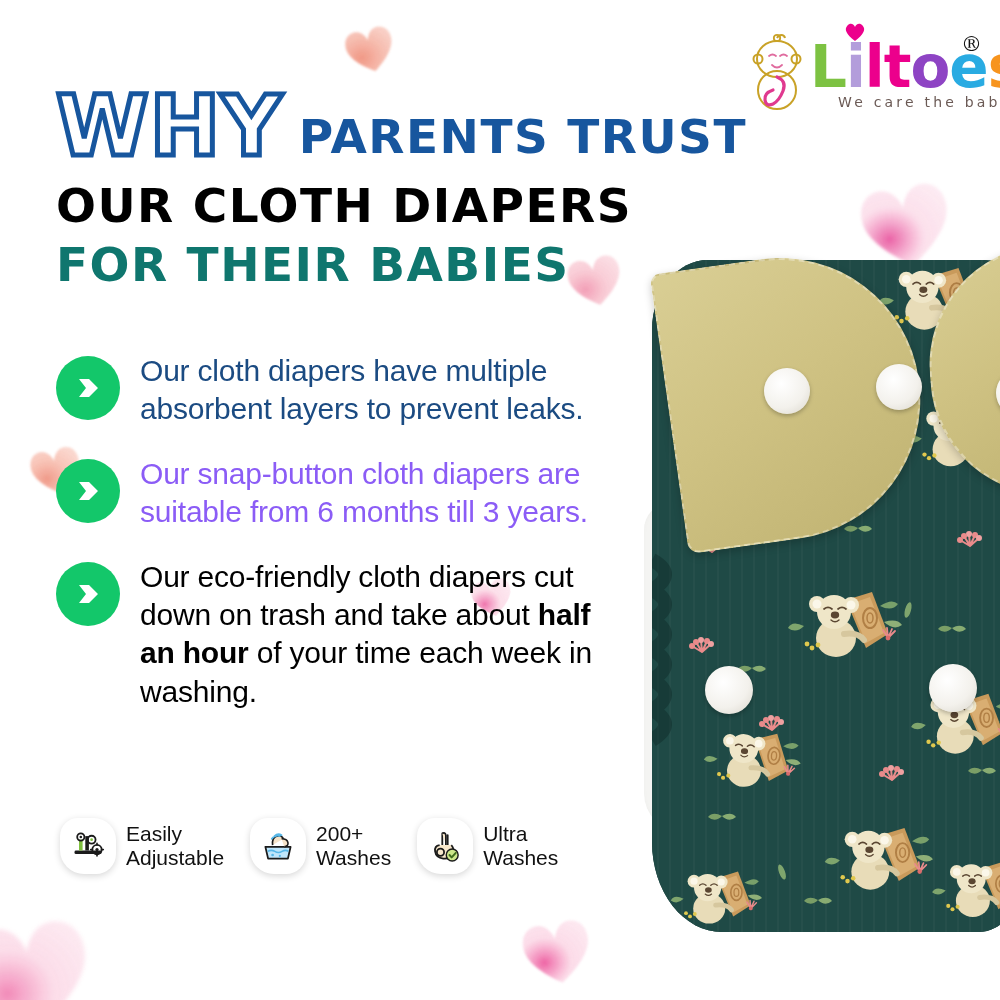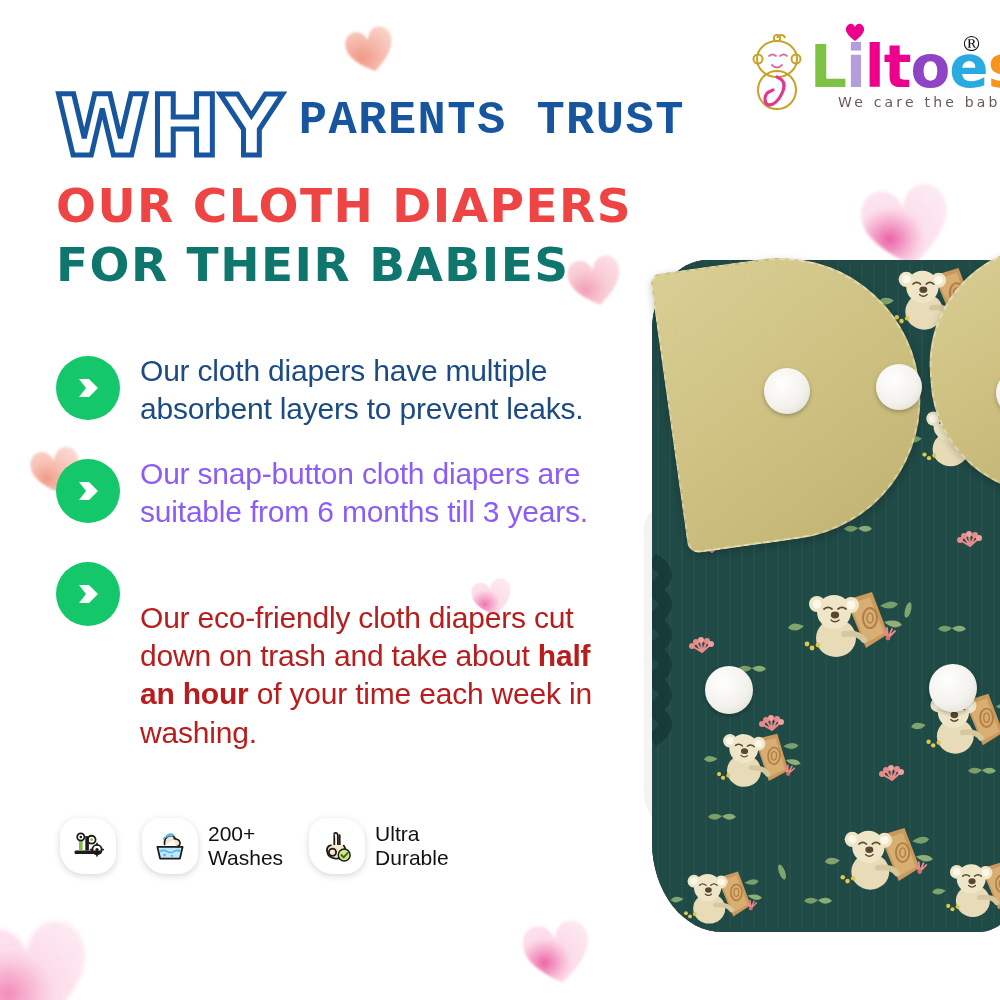--- a/index.html
+++ b/index.html
@@ -110,21 +110,21 @@
     font-size: 84px;
     font-weight: bold;
     letter-spacing: 1px;
     color: transparent;
     -webkit-text-stroke: 5px #17569E;
     text-stroke: 5px #17569E;
     font-family: "DejaVu Sans", sans-serif;
     line-height: 1;
     padding-bottom: 2px;
   }
-  #hl-rest1 { font-size: 47px; letter-spacing: 1.5px; padding-bottom: 12px; font-family: Liberation Mono, monospace; }
+  #hl-rest1 { font-size: 47px; letter-spacing: 1.5px; padding-bottom: 12px; }
   #hl-row2 { font-size: 47px; letter-spacing: 1.5px; margin-top: 14px; }
   #hl-row3 { font-size: 47px; letter-spacing: 1.5px; margin-top: 16px; }
 
   
   #bullets {
     position: absolute;
     left: 56px;
     top: 352px;
     width: 570px;
   }
@@ -407,25 +407,25 @@
               <path d="M12 21 C2 13 0 8 3.5 4 C7 0 11 2.5 12 5.5 C13 2.5 17 0 20.5 4 C24 8 22 13 12 21 Z" fill="currentColor"></path>
             </svg>
           </span></span><span class="ltr c-pink" style="color: rgb(236, 0, 140);">l</span><span class="ltr c-pink" style="color: rgb(236, 0, 140);">t</span><span class="ltr c-purple" style="color: rgb(142, 68, 196);">o</span><span class="ltr c-blue" style="color: rgb(41, 171, 226);">e</span><span class="ltr c-orange" style="color: rgb(247, 148, 30);">s</span>
     </div>
 
     <div id="logo-tagline">We care the baby</div>
     <div id="logo-reg">®</div>
   </div>
 
   <div id="headline">
-    <div id="hl-row1" class="hl-line" style="color: rgb(23, 86, 158); align-items: center;">
+    <div id="hl-row1" class="hl-line" style="color: rgb(23, 86, 158);">
       <span id="hl-why" style="-webkit-text-stroke: 5px rgb(23, 86, 158);">WHY</span>
       <span id="hl-rest1">PARENTS TRUST</span>
     </div>
-    <div id="hl-row2" class="hl-line" style="color: #ef4444;">OUR CLOTH DIAPERS</div>
+    <div id="hl-row2" class="hl-line" style="color: #000000;">OUR CLOTH DIAPERS</div>
     <div id="hl-row3" class="hl-line" style="color: #0f766e;">FOR THEIR BABIES</div>
   </div>
 
   <div id="bullets">
       <div class="bullet">
         <div class="bullet-icon" style="background: rgb(19, 199, 106);">
           <svg viewBox="0 0 30 30" xmlns="http://www.w3.org/2000/svg">
             <path fill="#ffffff" d="M6 6 H16 L25 15 L16 24 H6 L13 15 Z"></path>
           </svg>
         </div>
@@ -438,40 +438,42 @@
           </svg>
         </div>
         <div class="bullet-text" style="color: #8b5cf6;"><span>Our snap-button cloth diapers are suitable from 6 months till 3 years.</span></div>
       </div>
       <div class="bullet">
         <div class="bullet-icon" style="background: rgb(19, 199, 106);">
           <svg viewBox="0 0 30 30" xmlns="http://www.w3.org/2000/svg">
             <path fill="#ffffff" d="M6 6 H16 L25 15 L16 24 H6 L13 15 Z"></path>
           </svg>
         </div>
-        <div class="bullet-text" style="color: #b91c1c; margin-top: 41px;"><span>Our eco-friendly cloth diapers cut down on trash and take about </span><b>half an hour</b><span> of your time each week in washing.</span></div>
+        <div class="bullet-text" style="color: #000000;"><span>Our eco-friendly cloth diapers cut down on trash and take about </span><b>half an hour</b><span> of your time each week in washing.</span></div>
       </div>
     </div>
 
   <div id="features">
       <div class="feature">
         <div class="feature-icon">
           <svg viewBox="0 0 40 40" xmlns="http://www.w3.org/2000/svg">
             <rect x="5" y="25" width="30" height="4" rx="1.6" fill="#1b1b1b"></rect>
             <rect x="10" y="13" width="4" height="12" fill="#7FBF3F"></rect>
             <rect x="17" y="9" width="4" height="16" fill="#1b1b1b"></rect>
             <circle cx="12" cy="10" r="4" fill="none" stroke="#1b1b1b" stroke-width="2"></circle>
             <circle cx="12" cy="10" r="1.4" fill="#1b1b1b"></circle>
             <circle cx="24" cy="13" r="4.4" fill="none" stroke="#1b1b1b" stroke-width="2"></circle>
             <circle cx="24" cy="13" r="1.5" fill="#7FBF3F"></circle>
             <circle cx="30" cy="24" r="5.2" fill="none" stroke="#1b1b1b" stroke-width="2"></circle>
             <circle cx="30" cy="24" r="1.8" fill="#1b1b1b"></circle>
             <path d="M30 17 v2 M30 29 v2 M23 24 h2 M35 24 h2" stroke="#1b1b1b" stroke-width="1.8" stroke-linecap="round"></path>
           </svg>
         </div>
+        <div class="feature-label">Easily
+Adjustable</div>
       </div>
       <div class="feature">
         <div class="feature-icon">
           <svg viewBox="0 0 40 40" xmlns="http://www.w3.org/2000/svg">
             <path d="M6 21 H34 L31 34 H9 Z" fill="#BFE6FB" stroke="#1b1b1b" stroke-width="2" stroke-linejoin="round"></path>
             <path d="M8.5 26 q4 -2.4 8 0 q4 2.4 8 0 q4 -2.4 7 0" stroke="#56B7E8" stroke-width="1.8" fill="none"></path>
             <circle cx="14" cy="30" r="1.5" fill="#56B7E8"></circle>
             <circle cx="22" cy="31" r="1.2" fill="#56B7E8"></circle>
             <path d="M14 19 q-1 -8 5 -10 q5 -1.5 7 3" fill="#F6E3C9" stroke="#1b1b1b" stroke-width="1.8" stroke-linejoin="round"></path>
             <path d="M16 9 q4 -4 8 -1 M13 12 q4 -5 9 -3" stroke="#56B7E8" stroke-width="1.8" fill="none" stroke-linecap="round"></path>
@@ -486,21 +488,21 @@
           <svg viewBox="0 0 40 40" xmlns="http://www.w3.org/2000/svg">
             <path d="M17 6 v13 M23 8 v11" stroke="#1b1b1b" stroke-width="2" stroke-linecap="round" fill="none"></path>
             <path d="M14 19 q-6 1 -5 7 q1 7 9 8 q9 1 11 -7 q1 -5 -2 -8" fill="#F8E8CC" stroke="#1b1b1b" stroke-width="2" stroke-linejoin="round"></path>
             <path d="M17 6 q3 -2 4 2 v11" fill="#F8E8CC" stroke="#1b1b1b" stroke-width="2"></path>
             <circle cx="15" cy="27" r="4" fill="none" stroke="#1b1b1b" stroke-width="2"></circle>
             <circle cx="28" cy="30" r="6.6" fill="#CDE88A" stroke="#1b1b1b" stroke-width="1.6"></circle>
             <path d="M25 30 l2.4 2.6 L32 27.6" stroke="#3F6B1E" stroke-width="2.2" fill="none" stroke-linecap="round" stroke-linejoin="round"></path>
           </svg>
         </div>
         <div class="feature-label">Ultra
-Durable</div>
+Washes</div>
       </div>
     </div>
 
   <div id="product">
     <div id="product-inner">
       <div id="diaper-lining"></div>
 
       <div id="diaper-body">
         <svg id="koala-pattern" viewBox="0 0 372 672" preserveAspectRatio="none" xmlns="http://www.w3.org/2000/svg">
           <defs>

